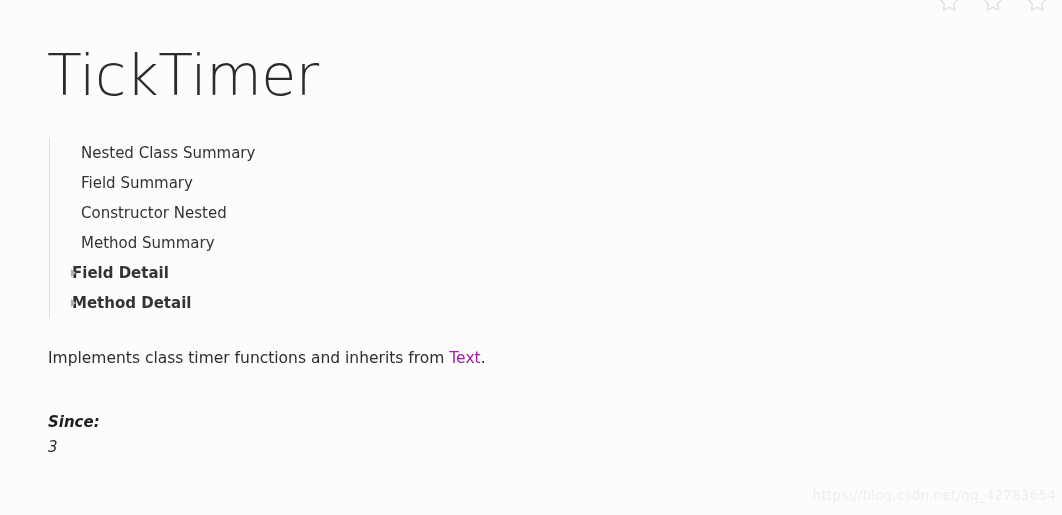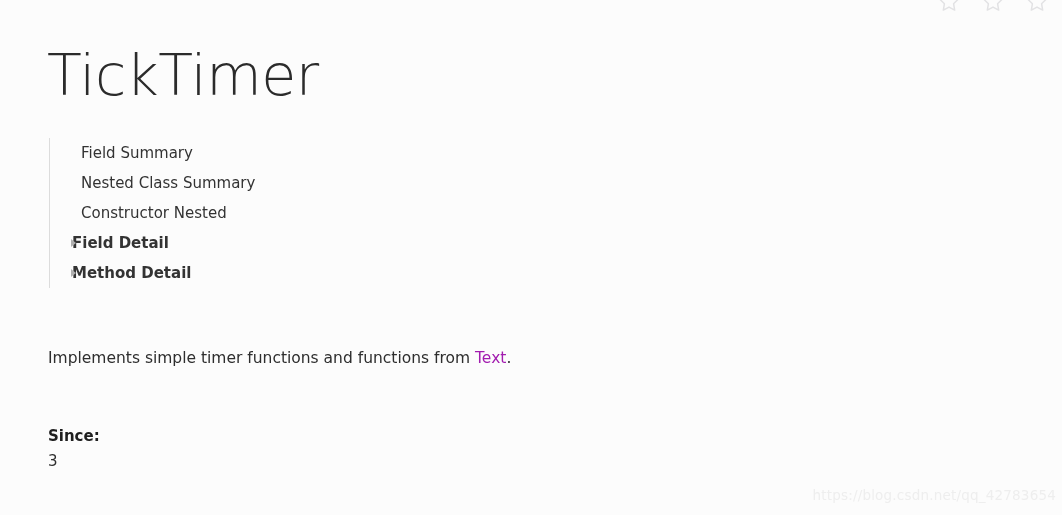--- a/index.html
+++ b/index.html
@@ -112,21 +112,22 @@
     line-height: 22px;
   }
   .since-val {
     font-size: 15px;
     color: #2e2e2e;
     margin: 0;
     line-height: 22px;
     padding-top: 3px;
   }
   .since-block {
-    margin-top: 30px;
+    margin-top: 16px;
+    font-style: italic;
   }
 
   
   .watermark {
     position: absolute;
     right: 6px;
     bottom: 12px;
     font-size: 13.5px;
     color: #eeeeee;
     letter-spacing: 0.2px;
@@ -153,48 +154,51 @@
       <polygon points="12,2.8 15.1,9.1 22,10.1 17,15 18.2,21.9 12,18.6 5.8,21.9 7,15 2,10.1 8.9,9.1"></polygon>
     </svg>
   </span>
 </div>
 
 <h1 class="page-title">TickTimer</h1>
 
 <nav class="toc">
 
   <div class="toc-item">
+    <span class="toc-label">Nested Class Summary</span>
+  </div>
+
+  <div class="toc-item">
     <span class="toc-label">Field Summary</span>
   </div>
 
   <div class="toc-item">
-    <span class="toc-label">Nested Class Summary</span>
-  </div>
-
-  <div class="toc-item">
     <span class="toc-label">Constructor Nested</span>
   </div>
 
+  <div class="toc-item">
+    <span class="toc-label">Method Summary</span>
+  </div>
 
   <div class="toc-item has-marker">
     <span class="toc-marker"></span>
     <span class="toc-label">Field Detail</span>
   </div>
 
 
   <div class="toc-item has-marker">
     <span class="toc-marker"></span>
     <span class="toc-label">Method Detail</span>
   </div>
 
 </nav>
 
 <div class="content">
 
-  <p class="para"><span>Implements simple timer functions and functions from </span><a href="#" class="link">Text</a><span>.</span></p>
+  <p class="para"><span>Implements class timer functions and inherits from </span><a href="#" class="link">Text</a><span>.</span></p>
 
   <div class="para-gap"></div>
 
 
   <div class="since-block">
     <p class="since-head">Since:</p>
     <p class="since-val">3</p>
   </div>
 
 </div>

